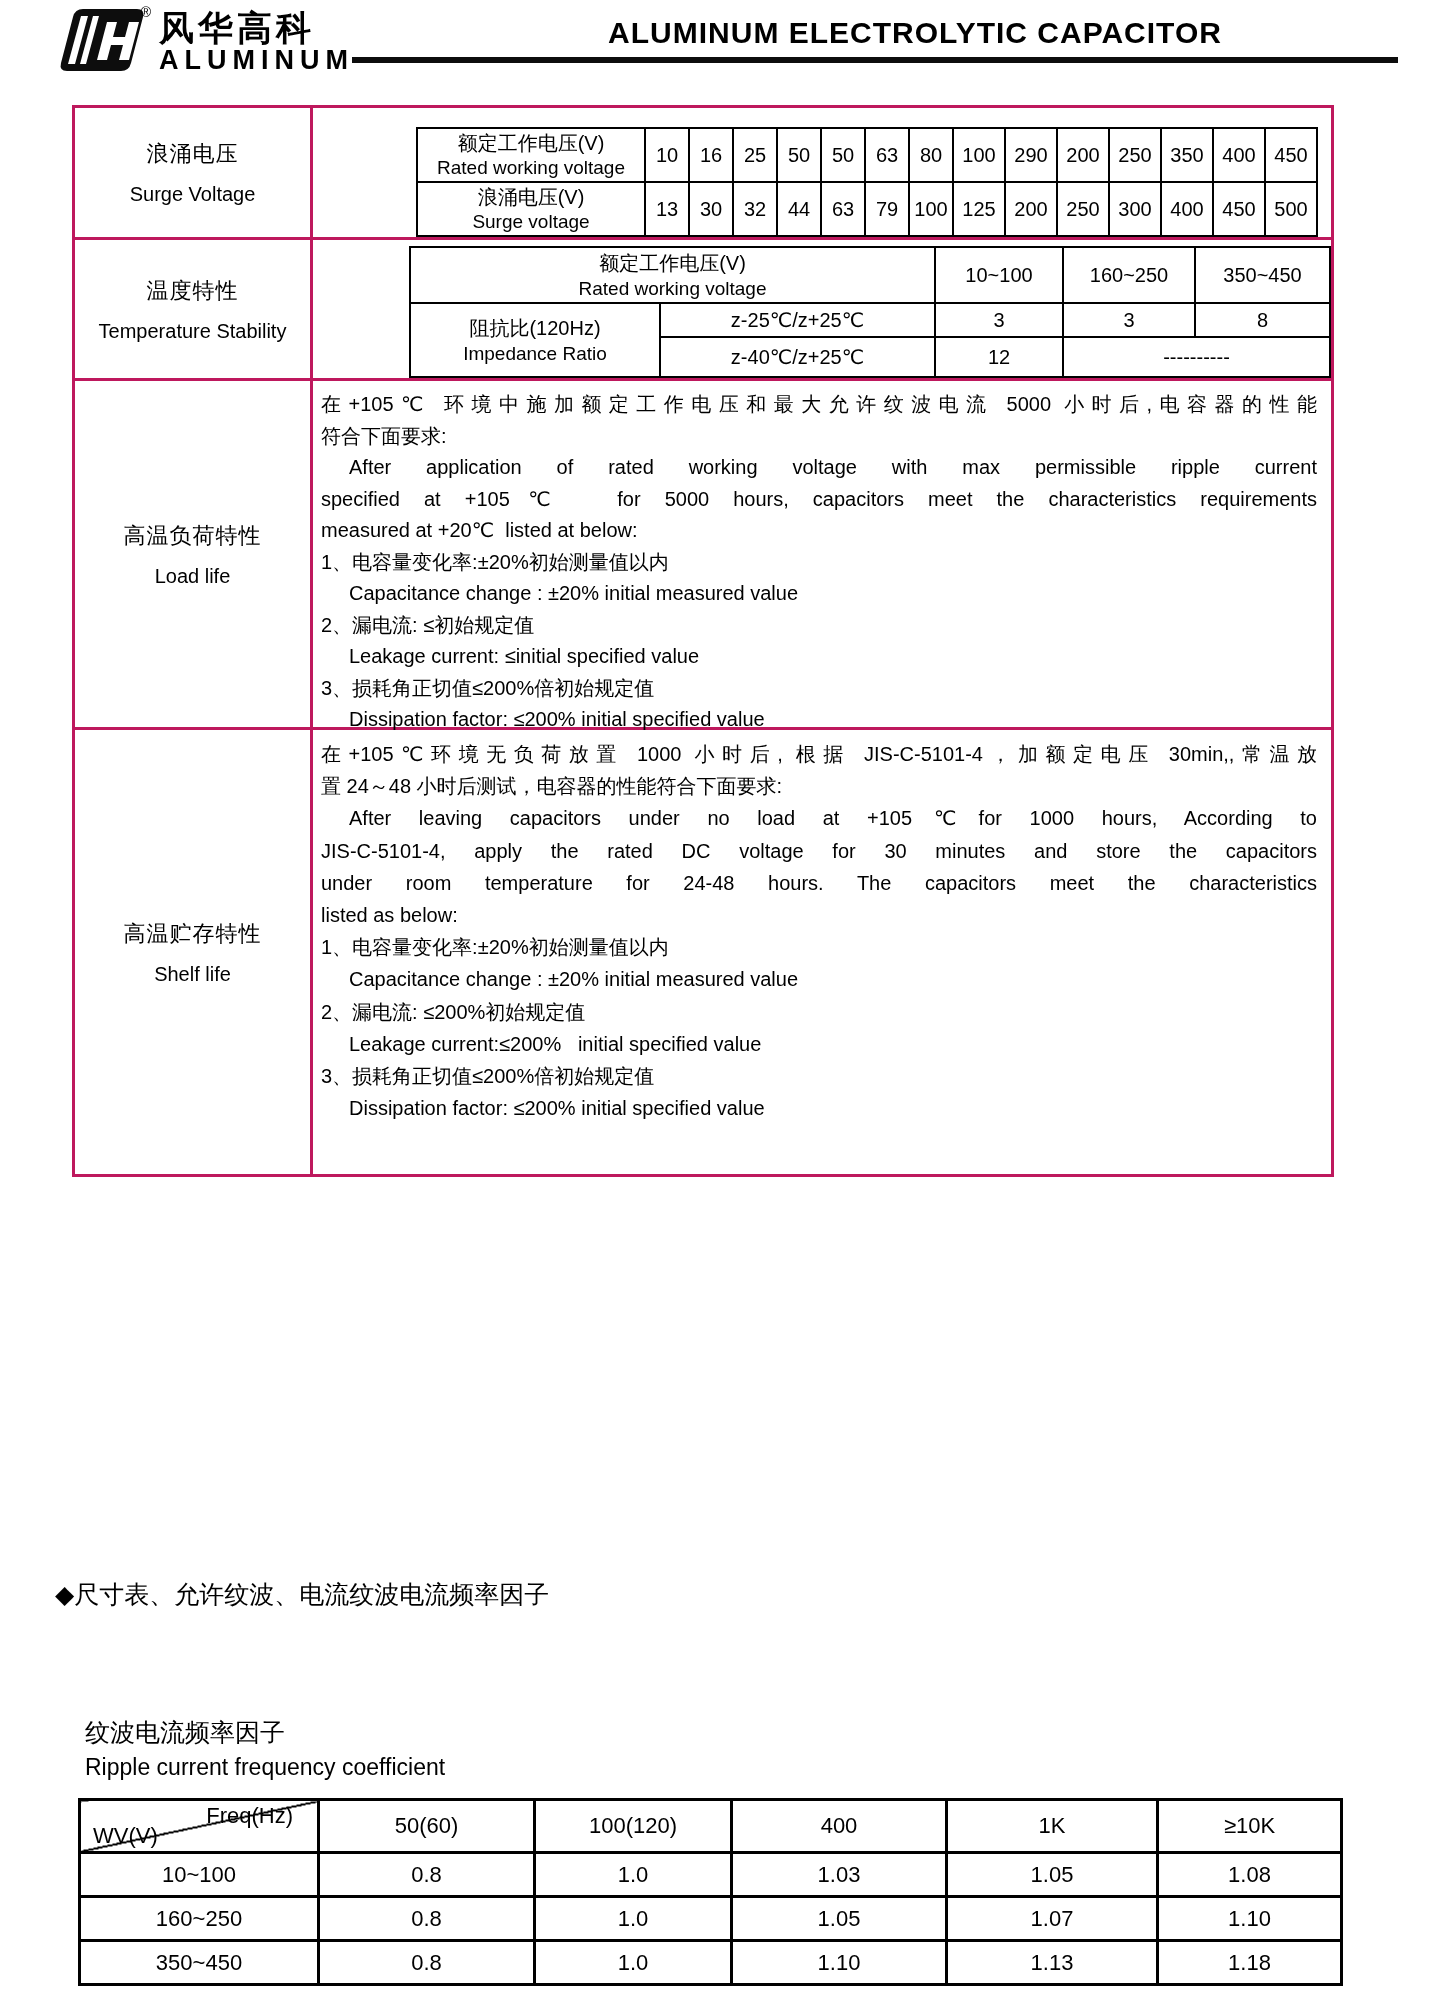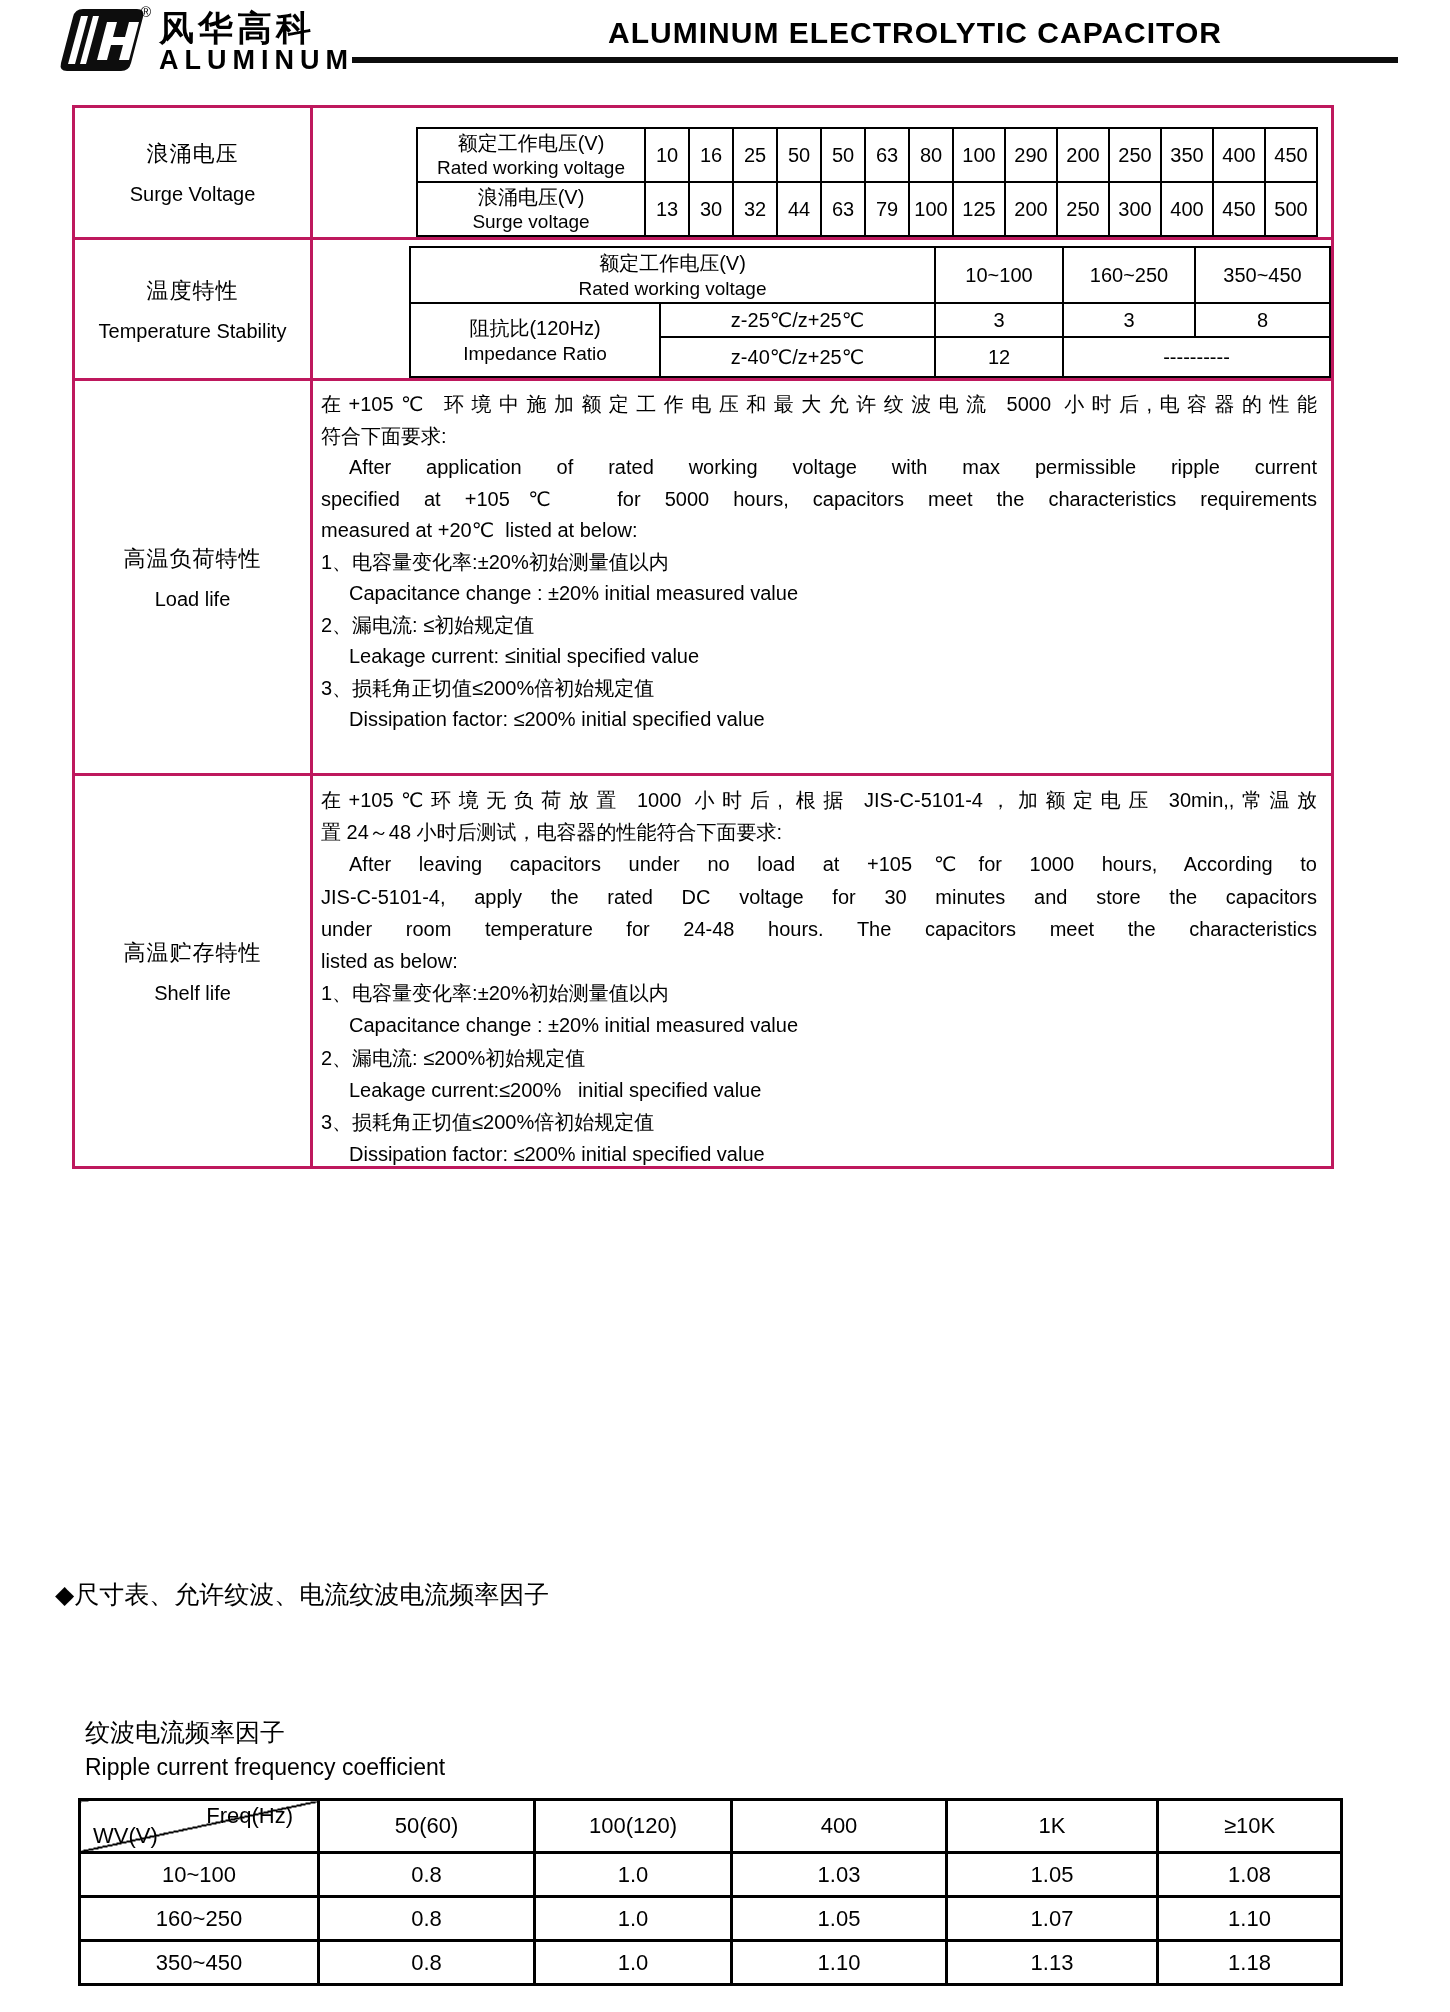--- a/index.html
+++ b/index.html
@@ -208,21 +208,21 @@
         </table>
       </td>
     </tr>
 
     <tr>
       <td class="label-cell">
         <div class="cn">高温负荷特性</div>
         <div class="en">Load life</div>
       </td>
       <td class="content-cell">
-        <div class="life-text load-text" style="height:392px">
+        <div class="life-text load-text" style="height:346px">
           <div class="line just">在+105℃ 环境中施加额定工作电压和最大允许纹波电流 5000 小时后,电容器的性能</div>
           <div class="line">符合下面要求:</div>
           <div class="line just ind">After application of rated working voltage with max permissible ripple current</div>
           <div class="line just">specified at +105℃  for 5000 hours, capacitors meet the characteristics requirements</div>
           <div class="line">measured at +20℃  listed at below:</div>
           <div class="line">1、电容量变化率:±20%初始测量值以内</div>
           <div class="line ind2">Capacitance change : ±20% initial measured value</div>
           <div class="line">2、漏电流: ≤初始规定值</div>
           <div class="line ind2">Leakage current: ≤initial specified value</div>
           <div class="line">3、损耗角正切值≤200%倍初始规定值</div>
@@ -230,21 +230,21 @@
         </div>
       </td>
     </tr>
 
     <tr>
       <td class="label-cell">
         <div class="cn">高温贮存特性</div>
         <div class="en">Shelf life</div>
       </td>
       <td class="content-cell">
-        <div class="life-text shelf-text" style="height:390px">
+        <div class="life-text shelf-text" style="height:444px">
           <div class="line just">在+105℃环境无负荷放置 1000 小时后, 根据 JIS-C-5101-4，加额定电压 30min,,常温放</div>
           <div class="line">置 24～48 小时后测试，电容器的性能符合下面要求:</div>
           <div class="line just ind">After leaving capacitors under no load at +105℃for 1000 hours, According to</div>
           <div class="line just">JIS-C-5101-4, apply the rated DC voltage for 30 minutes and store the capacitors</div>
           <div class="line just">under room temperature for 24-48 hours. The capacitors meet the characteristics</div>
           <div class="line">listed as below:</div>
           <div class="line">1、电容量变化率:±20%初始测量值以内</div>
           <div class="line ind2">Capacitance change : ±20% initial measured value</div>
           <div class="line">2、漏电流: ≤200%初始规定值</div>
           <div class="line ind2">Leakage current:≤200%   initial specified value</div>

